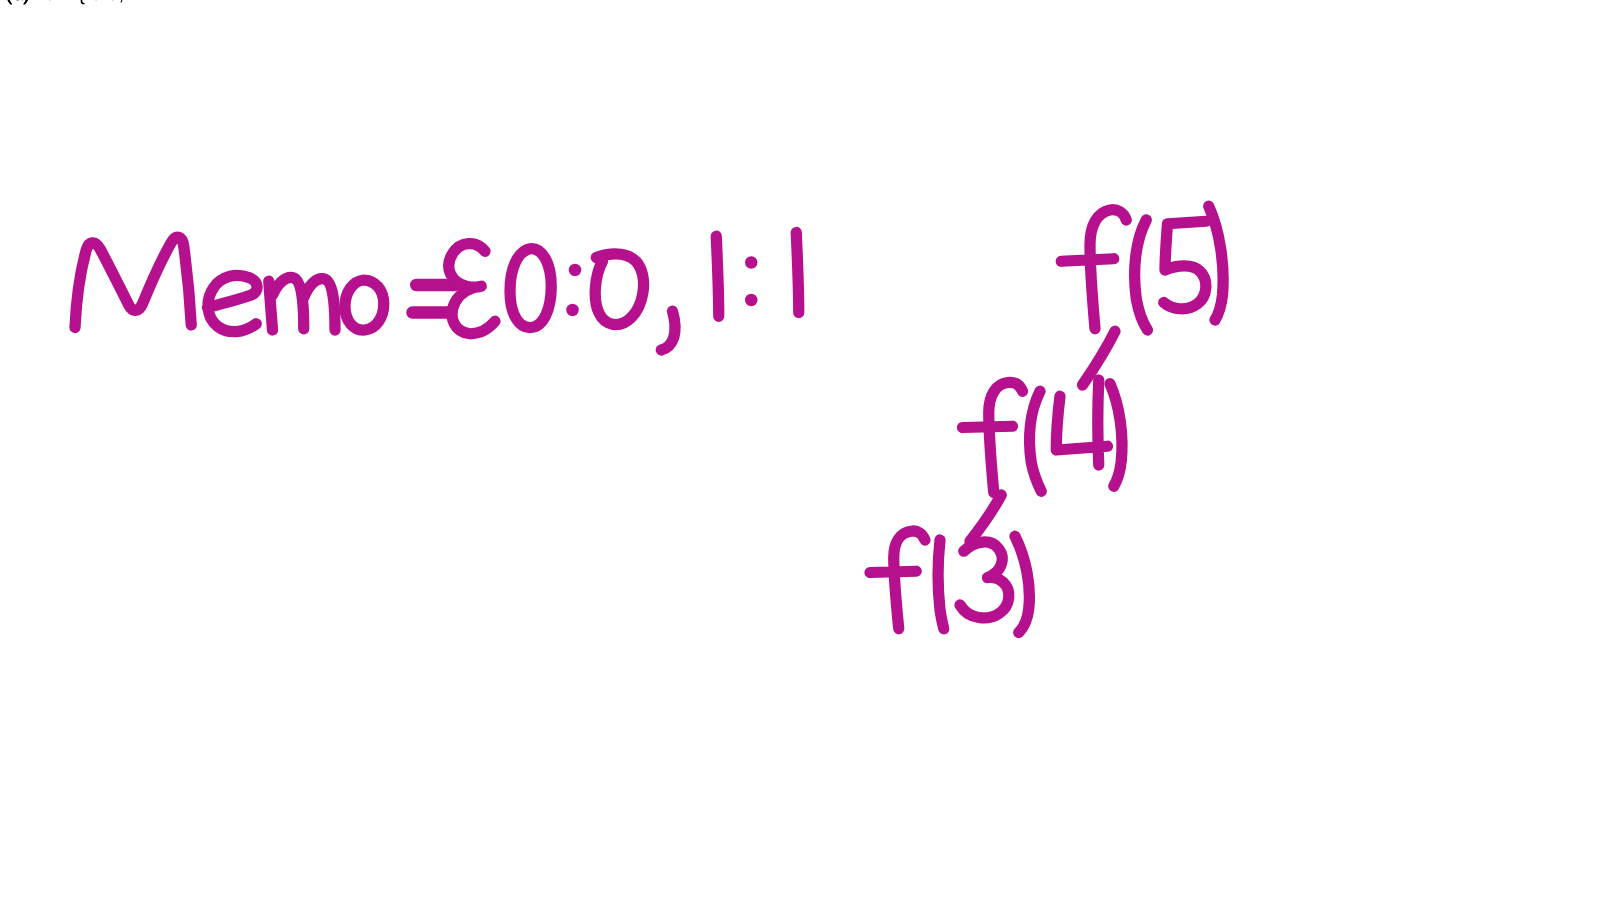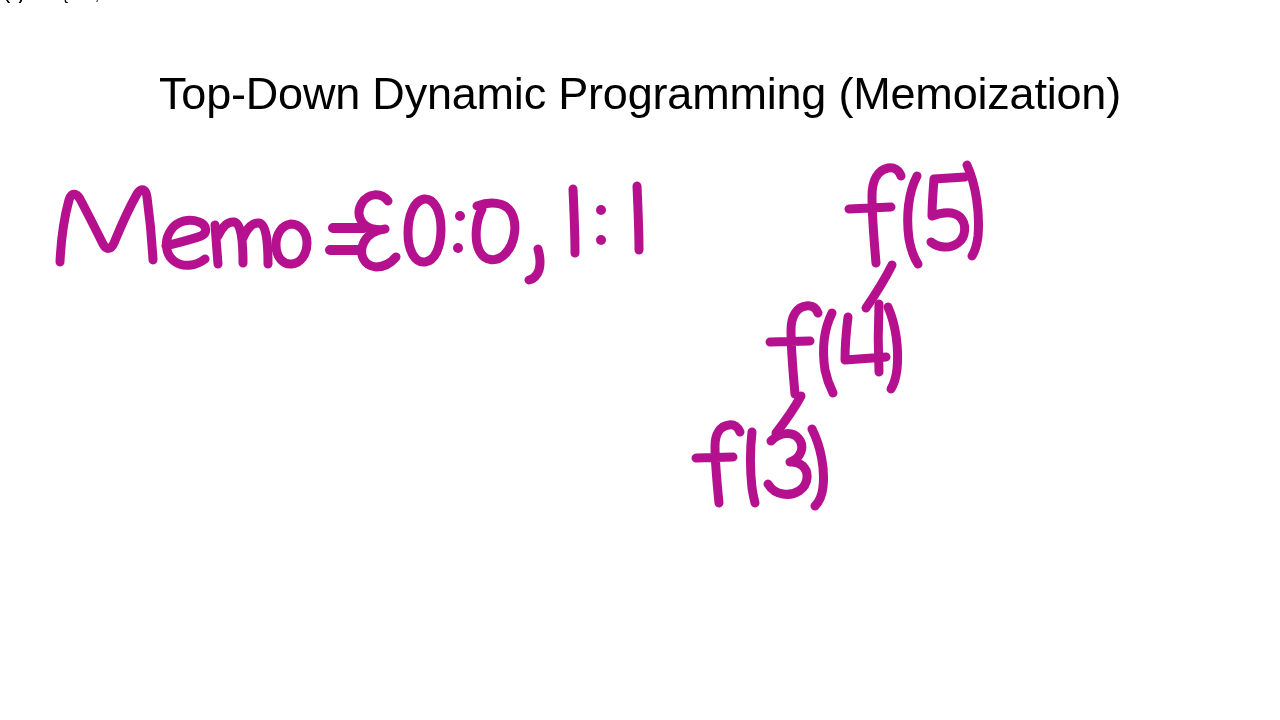--- a/index.html
+++ b/index.html
@@ -53,21 +53,20 @@
     overflow: hidden;
     clip: rect(0 0 0 0);
     white-space: nowrap;
   }
 </style>
 </head>
 <body>
 
 <div id="slide">
 
-  <div id="slide-title">Top-Down Dynamic Programming (Memoization)</div>
 
   <svg id="ink-layer" viewBox="0 0 1280 720">
 
     <g>
 
       <g>
         <path class="ink-stroke" stroke-width="9" d="M 60 262 C 61 240 64 218 69 200 C 71 193 76 192 80 199 C 88 214 96 230 103 244 C 106 250 111 250 114 243 C 121 226 129 208 137 194 C 141 187 146 189 147 197 C 150 219 152 241 153 260"></path>
       </g>
 
       <g>

